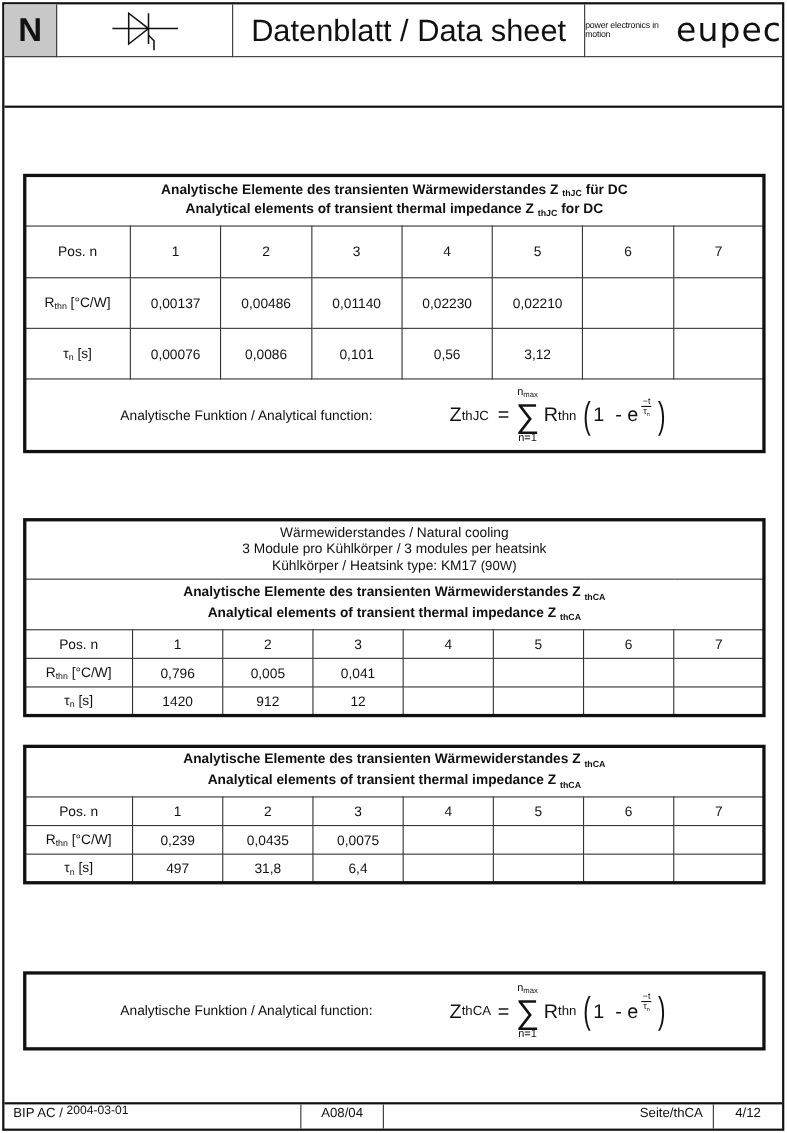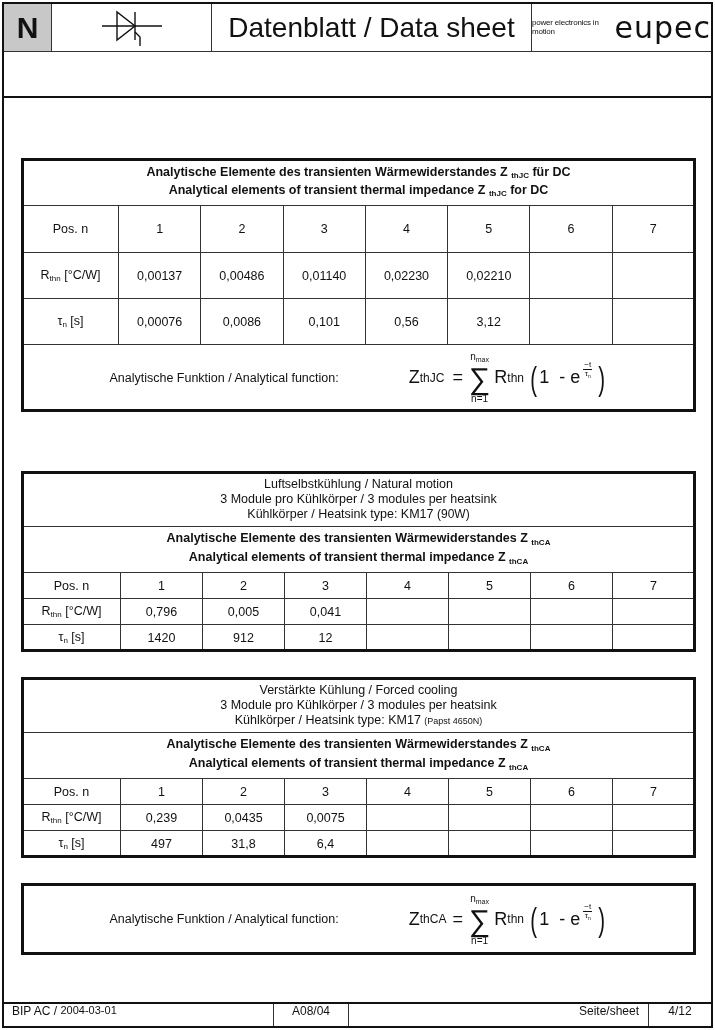--- a/index.html
+++ b/index.html
@@ -138,21 +138,21 @@
     </table>
 
   <table style="top:468px;" class="thick">
     <colgroup>
         <col style="width:98px">
         <col span="7">
       </colgroup>
     <tbody>
         <tr style="height:54px">
       <td colspan="8" style="line-height:15px">
-        <div>Luftselbstkühlung / Natural motion</div>
+        <div>Wärmewiderstandes / Natural cooling</div>
         <div>3 Module pro Kühlkörper / 3 modules per heatsink</div>
         <div><span>Kühlkörper / Heatsink type: KM17</span> <span style="font-size:12px">(90W)</span></div>
       </td>
     </tr>
     <tr style="height:46px">
       <td colspan="8" class="bold-head">
         <div><span>Analytische Elemente des transienten Wärmewiderstandes Z</span> <span class="sub-b">thCA</span></div>
         <div><span>Analytical elements of transient thermal impedance Z</span> <span class="sub-b">thCA</span></div>
       </td>
     </tr>
@@ -188,27 +188,20 @@
     </tr>
   </tbody>
     </table>
 
   <table style="top:674px;" class="thick">
     <colgroup>
         <col style="width:98px">
         <col span="7">
       </colgroup>
     <tbody>
-        <tr style="height:54px">
-      <td colspan="8" style="line-height:15px">
-        <div>Verstärkte Kühlung / Forced cooling</div>
-        <div>3 Module pro Kühlkörper / 3 modules per heatsink</div>
-        <div><span>Kühlkörper / Heatsink type: KM17</span> <span style="font-size:9px">(Papst 4650N)</span></div>
-      </td>
-    </tr>
     <tr style="height:46px">
       <td colspan="8" class="bold-head">
         <div><span>Analytische Elemente des transienten Wärmewiderstandes Z</span> <span class="sub-b">thCA</span></div>
         <div><span>Analytical elements of transient thermal impedance Z</span> <span class="sub-b">thCA</span></div>
       </td>
     </tr>
     <tr style="height:26px">
       <td>Pos. n</td>
       <td>1</td>
       <td>2</td>
@@ -270,16 +263,16 @@
       </td>
     </tr>
   </tbody>
     </table>
 
   <div class="ftr">
     <div style="left:0;width:270px;padding-left:8px;">
       <span>BIP AC /</span>&nbsp;<span style="font-size:11px">2004-03-01</span>
     </div>
     <div style="left:270px;width:75px;justify-content:center;">A08/04</div>
-    <div style="left:345px;width:300px;justify-content:flex-end;padding-right:9px;">Seite/sheet</div>
+    <div style="left:345px;width:300px;justify-content:flex-end;padding-right:9px;">Seite/thCA</div>
     <div style="left:645px;width:62px;justify-content:center;border-right:none;">4/12</div>
   </div>
 </div>
 
 </body></html>

